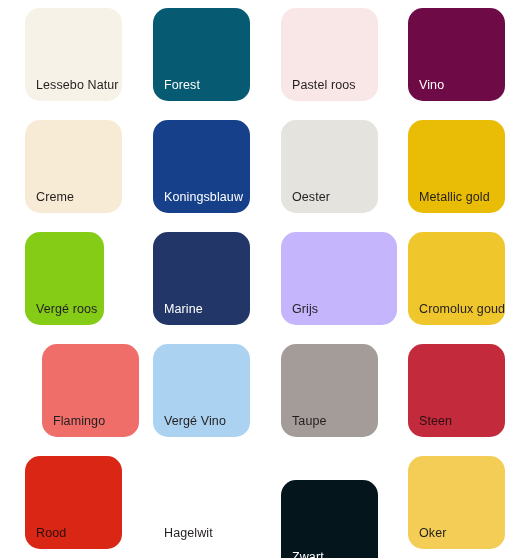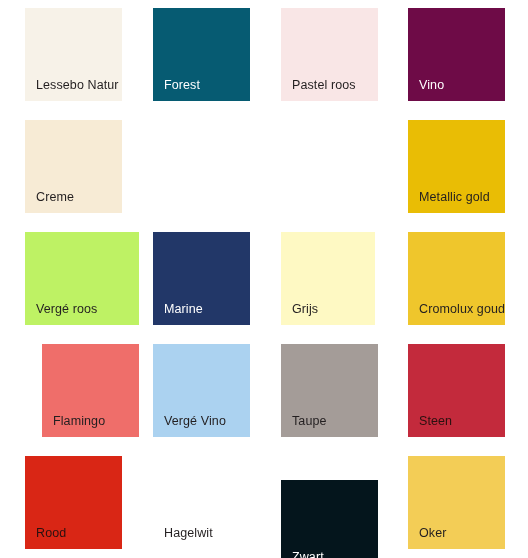--- a/index.html
+++ b/index.html
@@ -20,20 +20,21 @@
     width: 528px;
     height: 558px;
     background: #ffffff;
   }
   .swatch {
     position: absolute;
     width: 97px;
     height: 93px;
     box-sizing: border-box;
     display: block;
+    border-radius: 15px;
   }
   .swatch-label {
     position: absolute;
     left: 11px;
     bottom: 9px;
     font-size: 12.5px;
     line-height: 14px;
     letter-spacing: 0.1px;
     white-space: nowrap;
     font-family: "Liberation Sans", "DejaVu Sans", sans-serif;
@@ -54,30 +55,36 @@
     </div>
     <div class="swatch" style="left: 281px; top: 8px; width: 97px; height: 93px; background: rgb(249, 230, 230);">
       <span class="swatch-label label-dark">Pastel roos</span>
     </div>
     <div class="swatch" style="left: 408px; top: 8px; width: 97px; height: 93px; background: rgb(110, 11, 71);">
       <span class="swatch-label label-light">Vino</span>
     </div>
     <div class="swatch" style="left: 25px; top: 120px; width: 97px; height: 93px; background: rgb(247, 235, 213);">
       <span class="swatch-label label-dark">Creme</span>
     </div>
+    <div class="swatch" style="left: 153px; top: 120px; width: 97px; height: 93px; background: rgb(23, 64, 138);">
+      <span class="swatch-label label-light">Koningsblauw</span>
+    </div>
+    <div class="swatch" style="left: 281px; top: 120px; width: 97px; height: 93px; background: rgb(228, 227, 222);">
+      <span class="swatch-label label-dark">Oester</span>
+    </div>
     <div class="swatch" style="left: 408px; top: 120px; width: 97px; height: 93px; background: rgb(233, 189, 5);">
       <span class="swatch-label label-dark">Metallic gold</span>
     </div>
-    <div class="swatch" style="left: 25px; top: 232px; width: 114px; height: 93px; background: #bef264;">
+    <div class="swatch" style="left: 25px; top: 232px; width: 79px; height: 93px; background: #84cc16;">
       <span class="swatch-label label-dark">Vergé roos</span>
     </div>
     <div class="swatch" style="left: 153px; top: 232px; width: 97px; height: 93px; background: rgb(34, 55, 104);">
       <span class="swatch-label label-light">Marine</span>
     </div>
-    <div class="swatch" style="left: 281px; top: 232px; width: 94px; height: 93px; background: #fef9c3;">
+    <div class="swatch" style="left: 281px; top: 232px; width: 116px; height: 93px; background: #c4b5fd;">
       <span class="swatch-label label-dark">Grijs</span>
     </div>
     <div class="swatch" style="left: 408px; top: 232px; width: 97px; height: 93px; background: rgb(239, 198, 44);">
       <span class="swatch-label label-dark">Cromolux goud</span>
     </div>
     <div class="swatch" style="left: 42px; top: 344px; width: 97px; height: 93px; background: rgb(239, 110, 106);">
       <span class="swatch-label label-dark">Flamingo</span>
     </div>
     <div class="swatch" style="left: 153px; top: 344px; width: 97px; height: 93px; background: rgb(171, 210, 240);">
       <span class="swatch-label label-dark">Vergé Vino</span>

